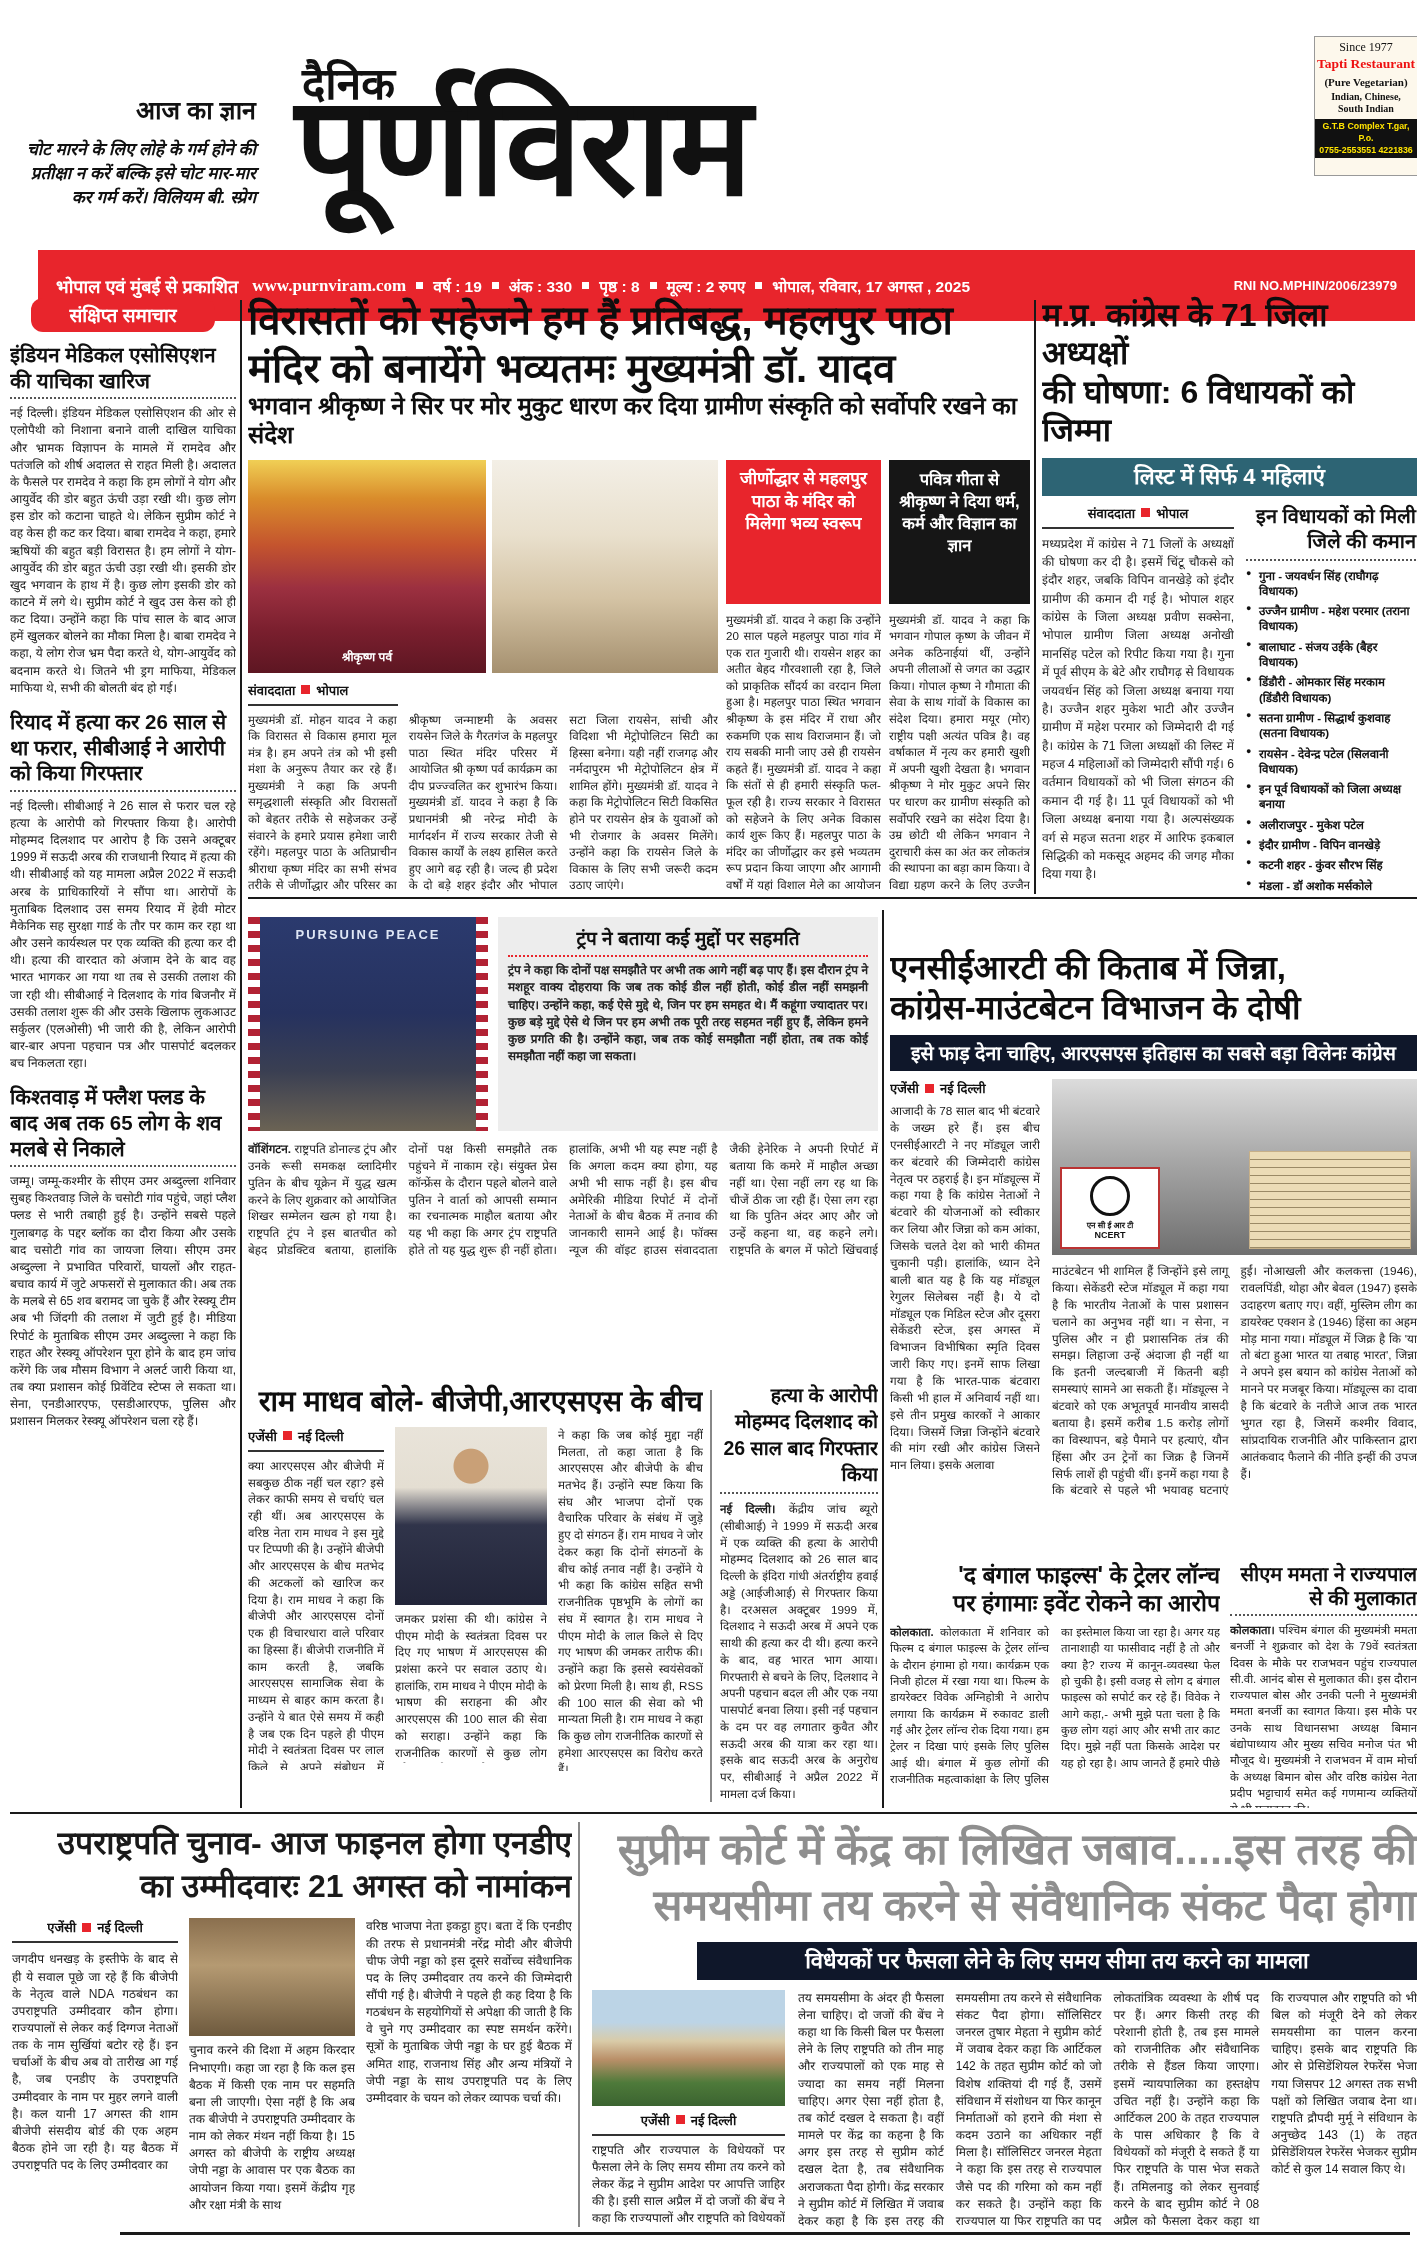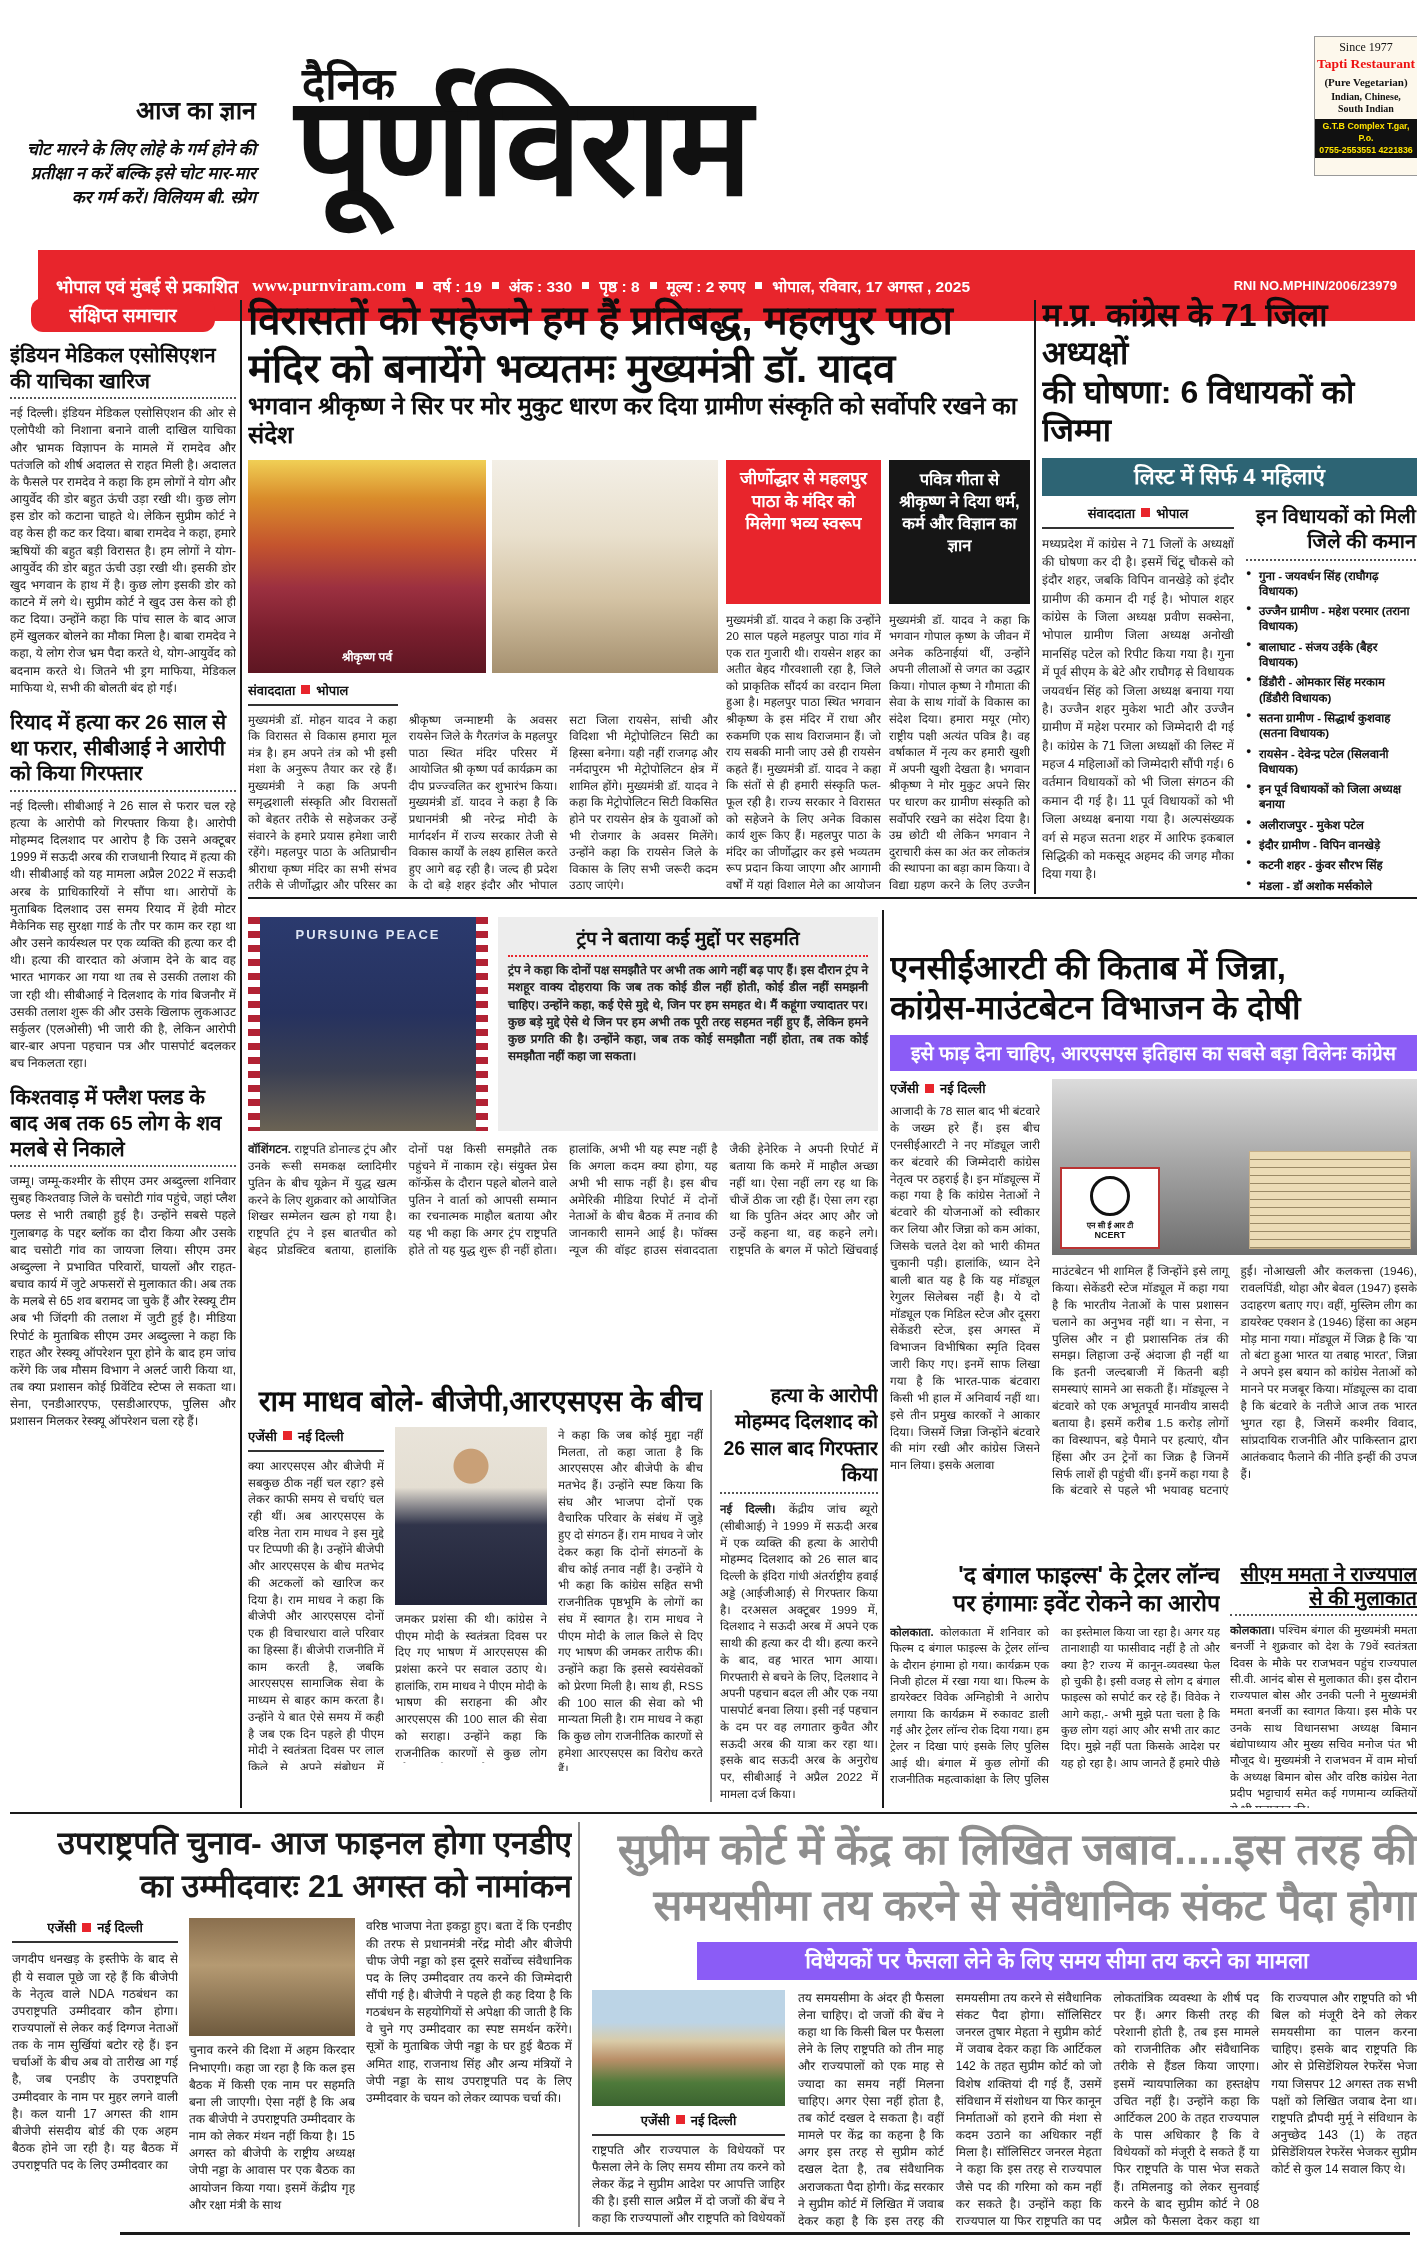--- a/index.html
+++ b/index.html
@@ -15,21 +15,21 @@
   .sq{display:inline-block;width:9px;height:9px;background:#e8252c;}
   .wsq{display:inline-block;width:7px;height:7px;background:#fff;}
   .rule{background:#1a1a1a;}
   .dotted{border-bottom:2px dotted #555;}
   .cols2{column-count:2;column-gap:12px;}
   .cols3{column-count:3;column-gap:12px;}
   .cols4{column-count:4;column-gap:12px;}
   .redbox{background:#e8252c;color:#fff;font-weight:bold;text-align:center;}
   .blackbox{background:#161616;color:#fff;font-weight:bold;text-align:center;}
   .tealbox{background:#2d6474;color:#fff;font-weight:bold;text-align:center;}
-  .banner{background:#8b5cf6;color:#fff;font-weight:bold;text-align:center;}
+  .banner{background:#0f172a;color:#fff;font-weight:bold;text-align:center;}
   .listitem{font-size:11.6px;line-height:1.32;font-weight:bold;margin-bottom:5px;padding-left:13px;position:relative;text-align:left;}
   .listitem::before{content:"●";position:absolute;left:0;top:0;font-size:9px;}
   .photo{position:relative;overflow:hidden;}
   .caption-ov{position:absolute;left:0;right:0;text-align:center;color:#fff;font-weight:bold;}
   .graybox{background:#ededed;padding:8px 10px;}
   .gb-title{font-weight:bold;font-size:19px;text-align:center;border-bottom:2px dotted #e8252c;padding-bottom:4px;margin-bottom:5px;}
   .gb-body{font-size:11.9px;font-weight:bold;line-height:1.45;text-align:justify;color:#222;}
   .brief-h{font-size:20.5px;font-weight:bold;line-height:1.25;}
   .ad-serif{font-family:"Liberation Serif","DejaVu Serif",serif;}
 </style>
@@ -250,21 +250,21 @@
       <div>'द बंगाल फाइल्स' के ट्रेलर लॉन्च</div>
       <div>पर हंगामाः इवेंट रोकने का आरोप</div>
     </div>
     <div class="bt cols2 clip" style="font-size:11.4px;margin-top:7px;height:178px;">
       <span class="bold">कोलकाता.</span>
       <span>कोलकाता में शनिवार को फिल्म द बंगाल फाइल्स के ट्रेलर लॉन्च के दौरान हंगामा हो गया। कार्यक्रम एक निजी होटल में रखा गया था। फिल्म के डायरेक्टर विवेक अग्निहोत्री ने आरोप लगाया कि कार्यक्रम में रुकावट डाली गई और ट्रेलर लॉन्च रोक दिया गया। हम ट्रेलर न दिखा पाएं इसके लिए पुलिस आई थी। बंगाल में कुछ लोगों की राजनीतिक महत्वाकांक्षा के लिए पुलिस का इस्तेमाल किया जा रहा है। अगर यह तानाशाही या फासीवाद नहीं है तो और क्या है? राज्य में कानून-व्यवस्था फेल हो चुकी है। इसी वजह से लोग द बंगाल फाइल्स को सपोर्ट कर रहे हैं। विवेक ने आगे कहा,- अभी मुझे पता चला है कि कुछ लोग यहां आए और सभी तार काट दिए। मुझे नहीं पता किसके आदेश पर यह हो रहा है। आप जानते हैं हमारे पीछे कौन लोग हैं। सभी टेस्ट और ट्रायल के बाद यह कार्यक्रम हो रहा था।</span>
     </div>
   </div>
 
   <div class="abs clip" style="left:1230px;top:1562px;width:187px;height:246px;">
-    <div class="hl center" style="font-size:20px;text-decoration:underline;">
+    <div class="hl center" style="font-size:20px;">
       <div>सीएम ममता ने राज्यपाल</div>
       <div>से की मुलाकात</div>
     </div>
     <div class="dotted" style="margin:4px 0 6px;"></div>
     <div class="bt" style="font-size:11.4px;">
       <span class="bold">कोलकाता।</span>
       <span>पश्चिम बंगाल की मुख्यमंत्री ममता बनर्जी ने शुक्रवार को देश के 79वें स्वतंत्रता दिवस के मौके पर राजभवन पहुंच राज्यपाल सी.वी. आनंद बोस से मुलाकात की। इस दौरान राज्यपाल बोस और उनकी पत्नी ने मुख्यमंत्री ममता बनर्जी का स्वागत किया। इस मौके पर उनके साथ विधानसभा अध्यक्ष बिमान बंद्योपाध्याय और मुख्य सचिव मनोज पंत भी मौजूद थे। मुख्यमंत्री ने राजभवन में वाम मोर्चा के अध्यक्ष बिमान बोस और वरिष्ठ कांग्रेस नेता प्रदीप भट्टाचार्य समेत कई गणमान्य व्यक्तियों से भी मुलाकात की।</span>
     </div>
   </div>
 

